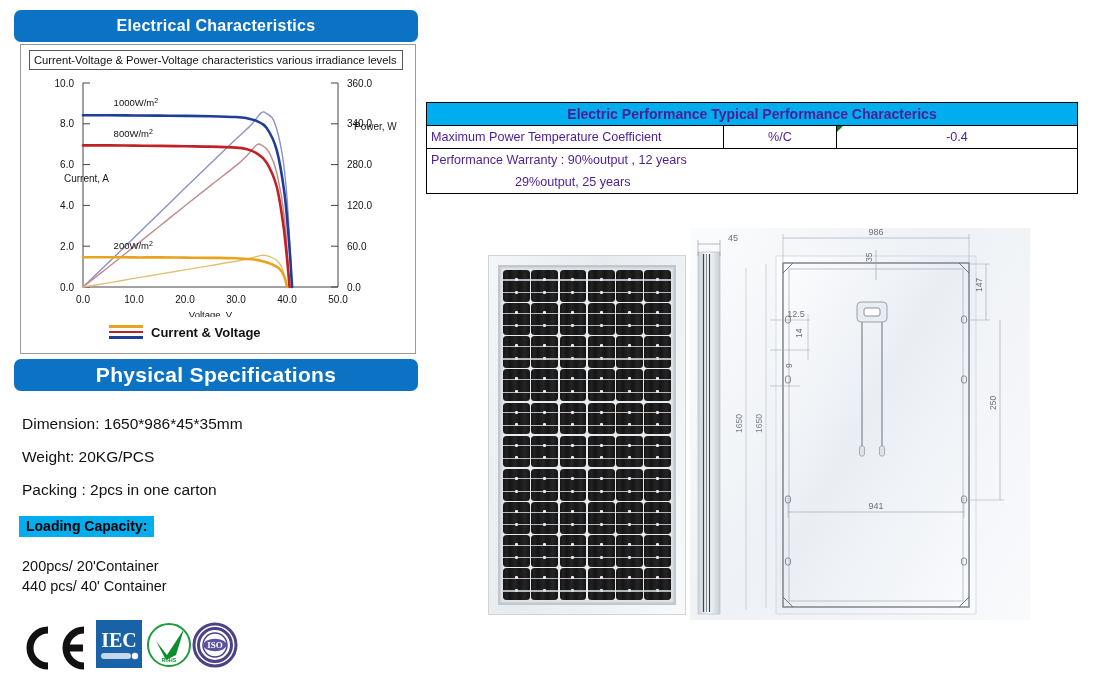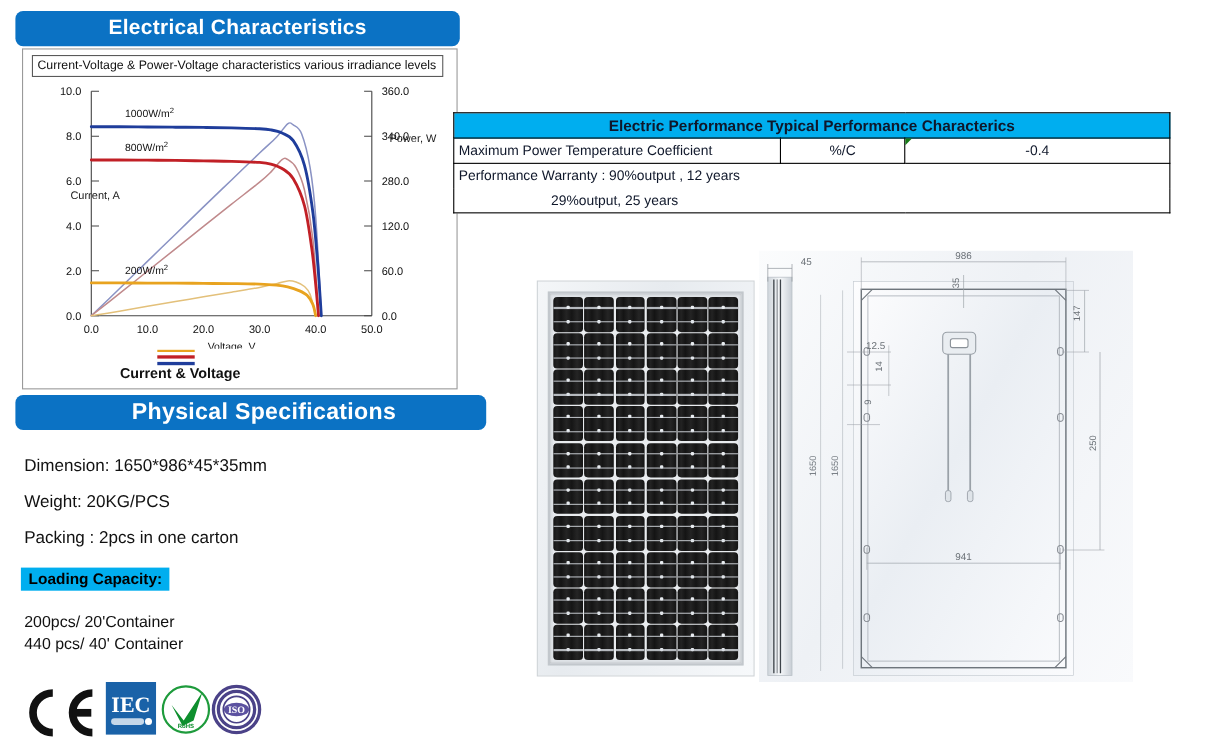--- a/index.html
+++ b/index.html
@@ -2,43 +2,43 @@
 <html><head>
 <meta charset="utf-8">
 <style>
   html,body{margin:0;padding:0;}
   body{width:1096px;height:681px;background:#ffffff;font-family:"Liberation Sans",sans-serif;overflow:hidden;position:relative;}
   .page{position:absolute;left:0;top:0;width:1096px;height:681px;}
 
   
   .banner{position:absolute;border-radius:7px;display:flex;align-items:center;justify-content:center;
           color:#ffffff;font-weight:bold;letter-spacing:.3px;}
-  #banner-electrical{left:14px;top:10px;width:404px;height:32px;font-size:19px;}
+  #banner-electrical{left:14px;top:10px;width:404px;height:32px;font-size:16px;}
   #banner-physical{left:14px;top:359px;width:404px;height:32px;font-size:21px;}
 
   
   #chart-card{position:absolute;left:20px;top:44px;width:394px;height:308px;border:1px solid #9a9a9a;background:#fff;}
   #chart-title-box{position:absolute;left:8px;top:5px;width:374px;height:20px;border:1px solid #5a5a5a;
         display:flex;align-items:center;padding-left:4px;box-sizing:border-box;}
   #chart-title-box span{font-size:11.2px;color:#111;white-space:nowrap;}
   .axis-cap{position:absolute;font-size:10px;color:#1a1a1a;}
   #cap-current{left:43px;top:92px;margin-top:36px;}
   #cap-power{left:333px;top:76px;}
   #chart-svg{position:absolute;left:0;top:0;}
   #legend{position:absolute;left:10px;top:272px;width:374px;height:30px;display:flex;align-items:center;}
-  .legend-item{display:flex;align-items:center;flex-direction:column;}
+  .legend-item{display:flex;align-items:center;}
   .legend-item:first-child{margin-left:48px;}
   .legend-item:last-child{margin-left:78px;}
   .legend-swatch{width:34px;height:14px;margin-right:8px;display:flex;flex-direction:column;justify-content:space-between;}
   .legend-swatch i{display:block;height:2.6px;width:100%;}
   .legend-label{font-size:13px;color:#111;font-weight:600;}
 
   
-  #perf-table{position:absolute;left:412px;top:102px;width:652px;border:1px solid #000;border-collapse:collapse;
-              background:#fff;font-size:12.6px;color:#0f172a;}
+  #perf-table{position:absolute;left:426px;top:102px;width:652px;border:1px solid #000;border-collapse:collapse;
+              background:#fff;font-size:12.6px;color:#4c1d95;}
   #perf-table td{border:1px solid #000;padding:2px 0 3px 0;height:17px;}
   #perf-head{font-weight:bold;text-align:center;font-size:14px;padding:3px 0 4px 0;}
   .c-name{padding-left:4px!important;width:292px;}
   .c-unit{text-align:center;width:112px;}
   .c-val{text-align:center;position:relative;}
   .tri{position:absolute;left:0;top:0;width:0;height:0;border-left:6px solid #177a16;border-bottom:6px solid transparent;}
   .warranty-cell{padding-left:4px!important;}
   .warranty-l2{padding-left:84px;}
 
   
@@ -163,21 +163,21 @@
         </tr>
         <tr>
           <td class="warranty-cell" colspan="3" style="border-bottom:none">Performance Warranty :  90%output ,  12 years</td>
         </tr>
         <tr>
           <td class="warranty-cell" colspan="3" style="border-top:none"><span class="warranty-l2">29%output,   25 years</span></td>
         </tr>
       </tbody>
   </table>
 
-  <div class="banner" id="banner-physical" style="background: rgb(11, 114, 196); padding-left: 24px;">
+  <div class="banner" id="banner-physical" style="background: rgb(11, 114, 196);">
     <span>Physical Specifications</span>
   </div>
 
   <div class="spec-line" id="spec-dimension">Dimension:  1650*986*45*35mm</div>
   <div class="spec-line" id="spec-weight">Weight: 20KG/PCS</div>
   <div class="spec-line" id="spec-packing">Packing : 2pcs in one carton</div>
   <div id="loading-capacity" style="background: rgb(0, 174, 239);">Loading Capacity:</div>
   <div class="spec-line" id="load-1">200pcs/ 20'Container</div>
   <div class="spec-line" id="load-2">440 pcs/ 40' Container</div>
 

